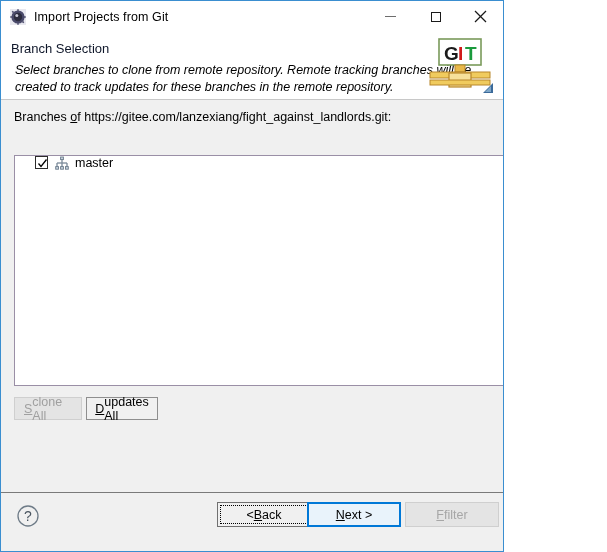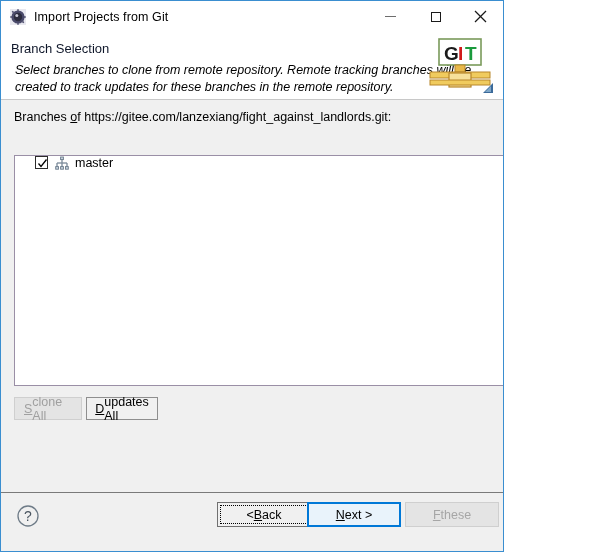--- a/index.html
+++ b/index.html
@@ -382,21 +382,21 @@
         <span>ack</span>
       </div>
 
     <div class="wiz-btn" id="btn-next">
         <span class="mnem">N</span>
         <span>ext &gt;</span>
       </div>
 
     <div class="wiz-btn" id="btn-finish">
         <span class="mnem">F</span>
-        <span>these</span>
+        <span>filter</span>
       </div>
 
     <div class="wiz-btn" id="btn-cancel">
         <span>Cancel</span>
       </div>
   </div>
 
 </div>
 
 </body></html>

